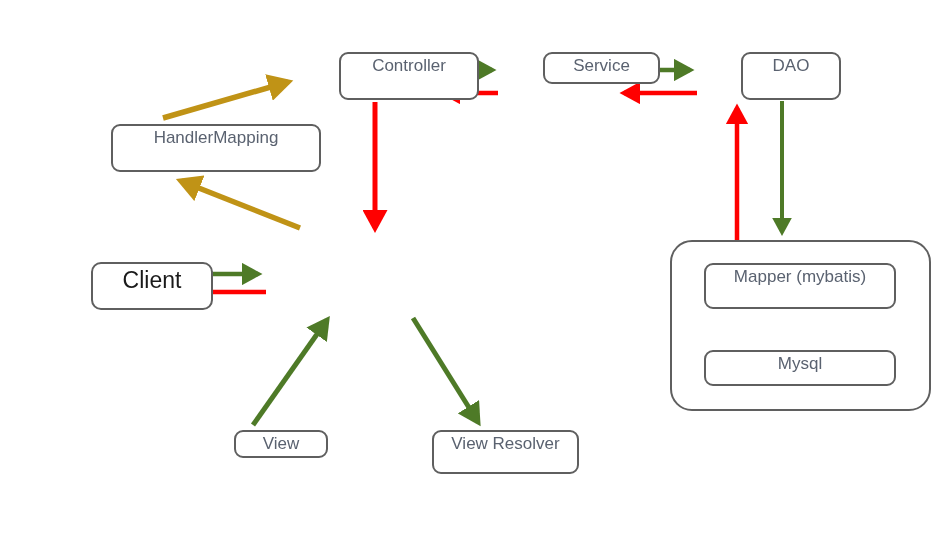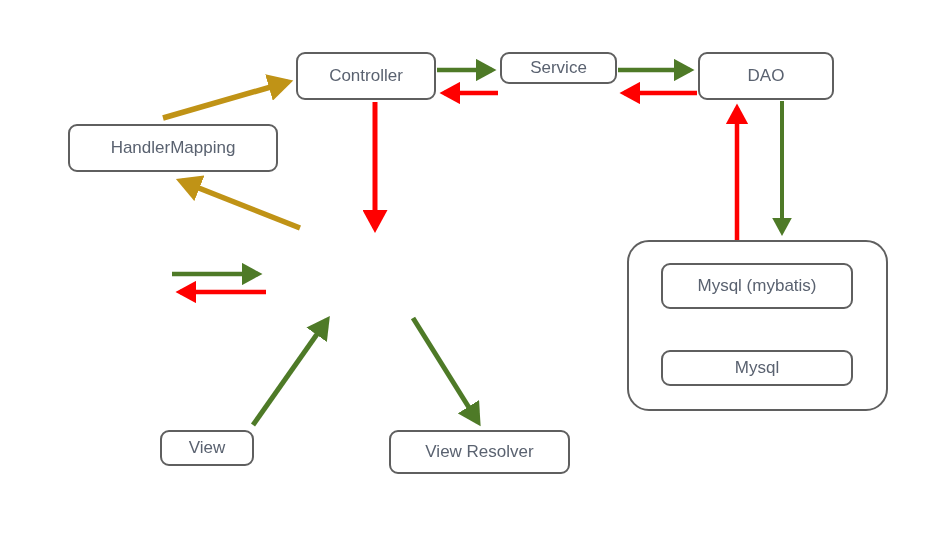--- a/index.html
+++ b/index.html
@@ -27,28 +27,28 @@
   }
   .node {
     position: absolute;
     box-sizing: border-box;
     background: #ffffff;
     border: 2px solid #5f5f5f;
     border-radius: 9px;
     display: flex;
     flex-direction: column;
     align-items: center;
-    justify-content: center;
     color: #5a6270;
     font-family: "Liberation Sans", sans-serif;
     font-size: 17px;
     line-height: 1.45;
     text-align: center;
     white-space: nowrap;
     z-index: 2;
+    margin-left: 43px;
   }
   .node.container {
     border-radius: 22px;
     z-index: 1;
     background: transparent;
   }
   .node.client {
     color: #1a1a1a;
     font-size: 23px;
     border-radius: 10px;
@@ -103,41 +103,44 @@
   </svg>
 
   <div class="node" style="left:296px; top:52px; width:140px; height:48px;">
     <span>Controller</span>
   </div>
 
   <div class="node" style="left:500px; top:52px; width:117px; height:32px;">
     <span>Service</span>
   </div>
 
-  <div class="node" style="left:698px; top:52px; width:136px; height:48px;">
+  <div class="node" style="left:698px; top:52px; width:100px; height:48px;">
     <span>DAO</span>
   </div>
 
   <div class="node" style="left:68px; top:124px; width:210px; height:48px;border-radius:9px;">
     <span>HandlerMapping</span>
   </div>
 
+  <div class="node client" style="left:48px; top:262px; width:122px; height:48px;">
+    <span>Client</span>
+  </div>
 
 
   <div class="node container" style="left:627px; top:240px; width:261px; height:171px;"></div>
 
   <div class="node" style="left:661px; top:263px; width:192px; height:46px;">
-    <span>Mysql (mybatis)</span>
+    <span>Mapper (mybatis)</span>
   </div>
 
   <div class="node" style="left:661px; top:350px; width:192px; height:36px;">
     <span>Mysql</span>
   </div>
 
-  <div class="node" style="left:160px; top:430px; width:94px; height:36px;">
+  <div class="node" style="left:191px; top:430px; width:94px; height:28px;">
     <span>View</span>
   </div>
 
-  <div class="node" style="left:389px; top:430px; width:181px; height:44px;">
+  <div class="node" style="left:389px; top:430px; width:147px; height:44px;">
     <span>View Resolver</span>
   </div>
 
 </div>
 
 </body></html>

